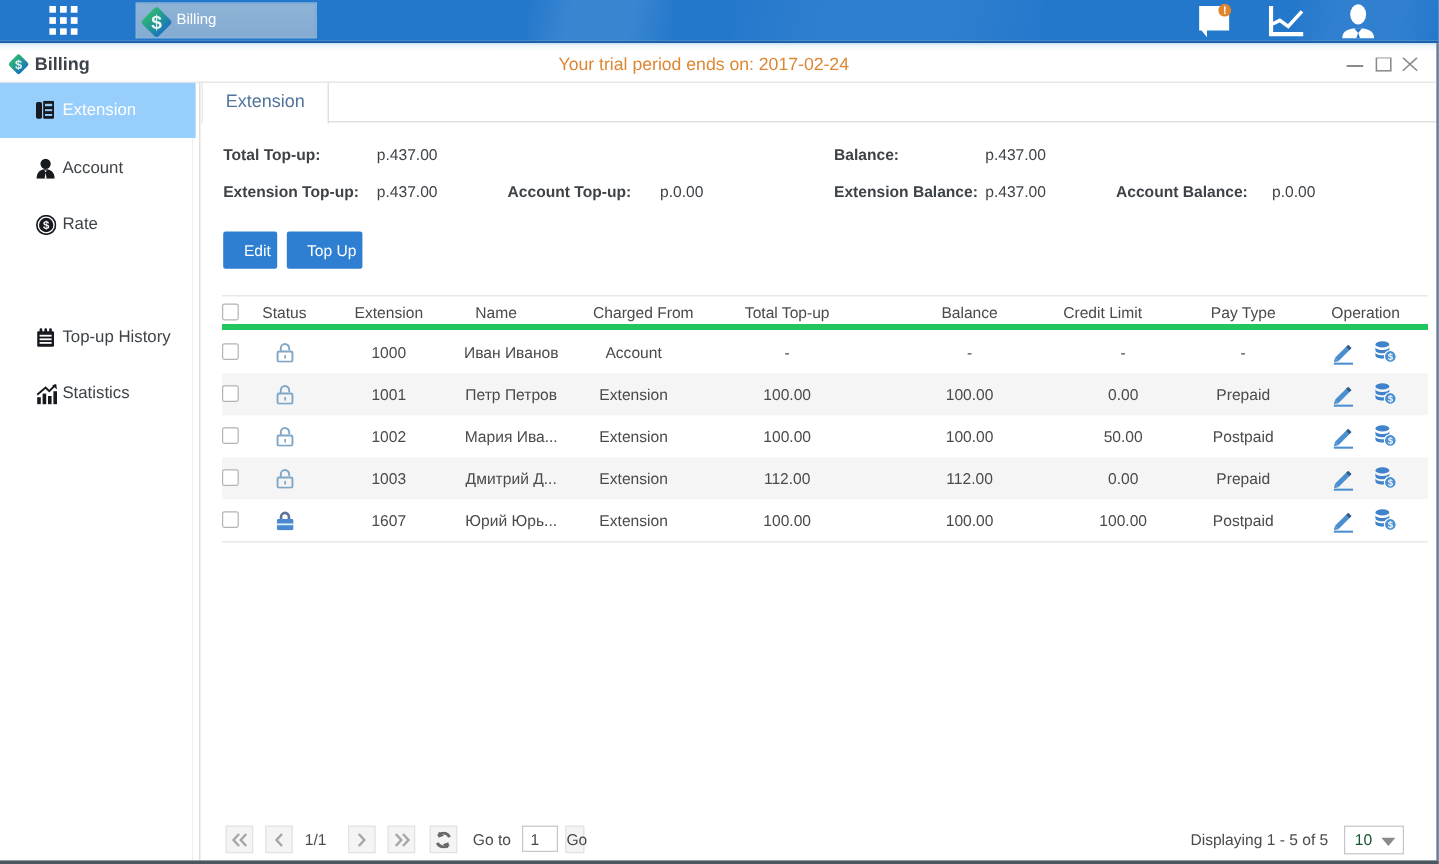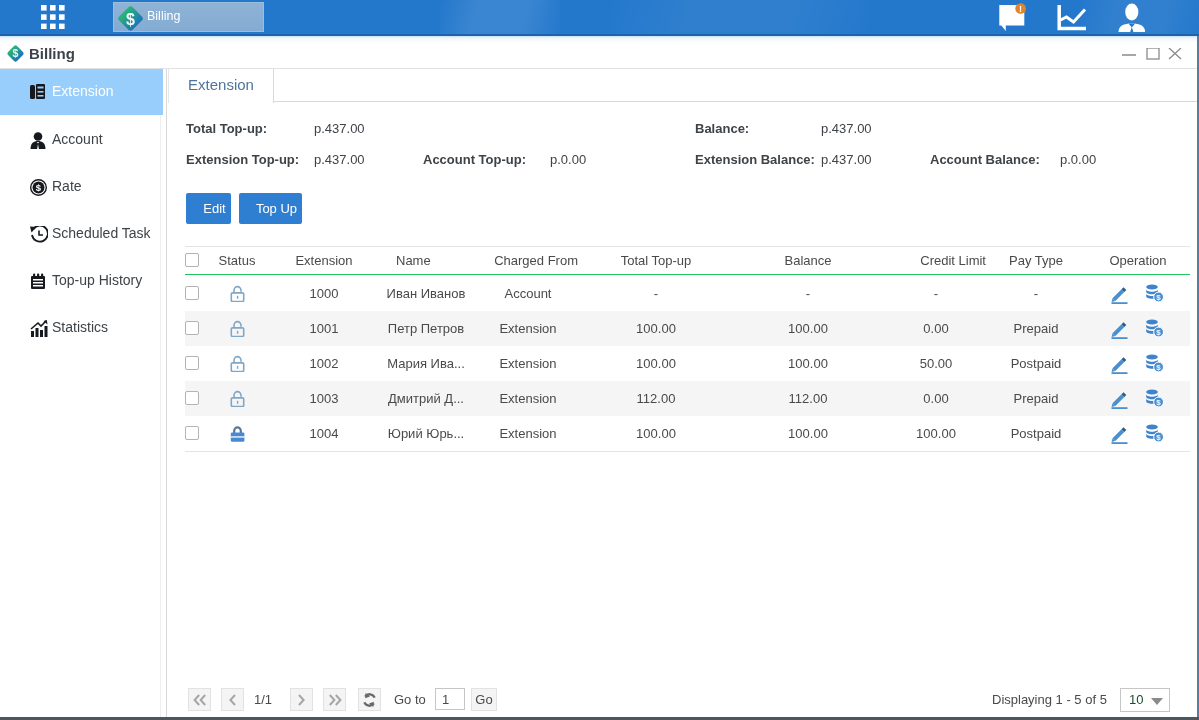--- a/index.html
+++ b/index.html
@@ -24,21 +24,21 @@
 .sel .txt { color:#fff; }
 
 #content { position:absolute; left:168px; top:69px; width:1031px; height:648px; background:#fff; }
 #tabrow { position:absolute; left:0; top:0; width:1031px; height:33px; border-bottom:1px solid #d9d9d9; }
 #tab1 { position:absolute; left:0; top:0; width:106px; height:34px; background:#fff; border-left:1px solid #e8e8e8; border-right:1px solid #d9d9d9; color:#50749e; font-size:15px; text-align:center; line-height:31px; }
 .lab { position:absolute; font-size:13px; font-weight:bold; color:#3e4348; }
 .val { position:absolute; font-size:13px; color:#3e4348; }
 .btn { position:absolute; top:124px; height:31px; background:#2e7fd2; color:#fff; font-size:13px; border-radius:2px; text-align:center; line-height:31px;padding-left:12px; }
 
 #tbl { position:absolute; left:17px; top:177px; width:1005px; }
-#thead { position:absolute; left:0; top:0; width:1005px; height:29px; border-top:1px solid #e4e4e4; border-bottom:1px solid #22c55e; }
+#thead { position:absolute; left:0; top:0; width:1005px; height:29px; border-top:1px solid #e4e4e4; border-bottom:5px solid #22c55e; }
 .th { position:absolute; top:6px; font-size:13px; color:#4a4a4a; }
 .row { position:absolute; left:0; width:1005px; height:35px; }
 .row.alt { background:#f5f5f5; }
 .cell { position:absolute; top:10px; font-size:13px; color:#4a4a4a; text-align:center; }
 .cb { position:absolute; left:0px; width:14px; height:14px; border:1px solid #b3b3b3; border-radius:2px; background:#fff; }
 #lastline { position:absolute; left:0; top:205px; width:1005px; height:1px; background:#e4e4e4; }
 
 #pager { position:absolute; left:0; top:619px; width:1031px; height:33px;padding-left:32px; }
 .pbtn { position:absolute; top:0; width:23px; height:23px; background:#f4f4f4; border:1px solid #e2e2e2; color:#a0a0a0; text-align:center; line-height:21px; font-size:17px; }
 #bottomstrip { position:absolute; left:0; top:717px; width:1199px; height:3px; background:#4c565e; }
@@ -100,20 +100,21 @@
     <defs>
         <linearGradient id="dg2" x1="0" y1="0" x2="1" y2="0">
       <stop offset="0" stop-color="#2bb673"></stop>
           <stop offset="1" stop-color="#1b75bb"></stop>
     </linearGradient>
       </defs>
     <rect x="4.5" y="4.5" width="18" height="18" rx="3" transform="rotate(45 13.5 13.5)" fill="url(#dg2)"></rect>
     <text x="13.5" y="19" font-size="15" font-weight="bold" fill="#e8f6ef" text-anchor="middle" font-family="Liberation Sans">$</text>
   </svg>
   <div class="name">Billing</div>
+  <div id="trial">Your trial period ends on: 2017-02-24</div>
   <svg class="abs" style="left:1122px;top:12px" width="66" height="12" viewBox="0 0 66 12">
     <line x1="0" y1="7" x2="14" y2="7" stroke="#8a8a8a" stroke-width="1.5"></line>
     <rect x="25" y="0" width="12" height="11" fill="none" stroke="#8a8a8a" stroke-width="1.3"></rect>
     <path d="M47 0 L59 11 M59 0 L47 11" stroke="#8a8a8a" stroke-width="1.3"></path>
   </svg>
 </div>
 <div id="sidebar">
     <div style="position:absolute;left:160px;top:0;width:1px;height:648px;background:#efefef"></div>
   <div class="sideitem sel" style="top:0px">
     <svg class="ic" width="15" height="16" viewBox="0 0 15 16">
@@ -133,28 +134,20 @@
     </svg>
     <div class="txt">Account</div>
   </div>
   <div class="sideitem" style="top:95px">
     <svg class="ic" width="17" height="17" viewBox="0 0 17 17">
       <circle cx="8.5" cy="8.5" r="7.8" fill="none" stroke="#16191e" stroke-width="1.4"></circle>
       <circle cx="8.5" cy="8.5" r="6" fill="#16191e"></circle>
       <text x="8.5" y="12" font-size="9.5" font-weight="bold" fill="#fff" text-anchor="middle" font-family="Liberation Sans">$</text>
     </svg>
     <div class="txt">Rate</div>
-  </div>
-  <div class="sideitem" style="top:142px">
-    <svg class="ic" width="18" height="17" viewBox="0 0 18 17">
-      <path d="M3.2 3.2 A8 8 0 1 1 2 9" fill="none" stroke="#16191e" stroke-width="1.8"></path>
-      <path d="M0 0.5 L6.5 1 L1.5 6.5 z" fill="#16191e"></path>
-      <path d="M9 4.5 V 9 H13" stroke="#16191e" stroke-width="1.6" fill="none"></path>
-    </svg>
-    <div class="txt">Scheduled Task</div>
   </div>
   <div class="sideitem" style="top:189px">
     <svg class="ic" width="16" height="17" viewBox="0 0 16 17">
       <rect x="1" y="3" width="14" height="13" rx="1" fill="#16191e"></rect>
       <rect x="3" y="0.5" width="2.2" height="4" rx="1" fill="#16191e"></rect>
       <rect x="7" y="0.5" width="2.2" height="4" rx="1" fill="#16191e"></rect>
       <rect x="11" y="0.5" width="2.2" height="4" rx="1" fill="#16191e"></rect>
       <rect x="3" y="6" width="10" height="1.5" fill="#fff"></rect>
       <rect x="3" y="9" width="10" height="1.5" fill="#fff"></rect>
       <rect x="3" y="12" width="10" height="1.5" fill="#fff"></rect>
@@ -193,21 +186,21 @@
   <div class="btn" style="left:71px;width:63px">Top Up</div>
   <div id="tbl">
     <div id="thead">
       <div class="cb" style="top:6px"></div>
       <div class="th" style="left:33px;width:38px;text-align:center">Status</div>
       <div class="th" style="left:109px;width:60px;text-align:center">Extension</div>
       <div class="th" style="left:211px;width:60px;text-align:left">Name</div>
       <div class="th" style="left:293px;width:100px;text-align:right">Charged From</div>
       <div class="th" style="left:421px;width:100px;text-align:center">Total Top-up</div>
       <div class="th" style="left:573px;width:100px;text-align:center">Balance</div>
-      <div class="th" style="left:701px;width:100px;text-align:right">Credit Limit</div>
+      <div class="th" style="left:701px;width:100px;text-align:left">Credit Limit</div>
       <div class="th" style="left:801px;width:100px;text-align:center">Pay Type</div>
       <div class="th" style="left:903px;width:100px;text-align:center">Operation</div>
     </div>
   <div id="lastline"></div>
       <div class="row" style="top: 30px;">
     <div class="cb" style="top:10px"></div>
     <svg style="position:absolute;left:45px;top:9px" width="15" height="17" viewBox="0 0 15 17">
           <path d="M4 8 V5.3 a3.5 3.7 0 0 1 7 0 V6.8" fill="none" stroke="#81a7c7" stroke-width="1.6"></path>
           <rect x="1.3" y="7.9" width="12.4" height="8.6" rx="1.2" fill="none" stroke="#81a7c7" stroke-width="1.6"></rect>
           <rect x="6.9" y="10.8" width="1.4" height="3" fill="#81a7c7"></rect>
@@ -325,21 +318,21 @@
           <text x="13.6" y="16" font-size="8" font-weight="bold" fill="#eef6ff" text-anchor="middle" font-family="Liberation Sans">$</text>
         </svg>
       </div>
       <div class="row" style="top: 170px;">
     <div class="cb" style="top:10px"></div>
     <svg style="position:absolute;left:45px;top:9px" width="15" height="17" viewBox="0 0 15 17">
           <path d="M4.2 8 V5.9 a3.3 3.5 0 0 1 6.6 0 V8" fill="none" stroke="#5a7699" stroke-width="2.2"></path>
           <rect x="0.8" y="7.6" width="13.6" height="9.2" rx="1.2" fill="#4a88d0"></rect>
           <rect x="0.3" y="11.2" width="14.6" height="1.5" fill="#ddf0fb"></rect>
         </svg>
-    <div class="cell" style="left:89px;width:100px">1004</div>
+    <div class="cell" style="left:89px;width:100px">1607</div>
     <div class="cell" style="left:181px;width:120px">Юрий Юрь...</div>
     <div class="cell" style="left:283px;width:120px">Extension</div>
     <div class="cell" style="left:411px;width:120px">100.00</div>
     <div class="cell" style="left:563px;width:120px">100.00</div>
     <div class="cell" style="left:691px;width:120px">100.00</div>
     <div class="cell" style="left:791px;width:120px">Postpaid</div>
     <svg style="position:absolute;left:926px;top:10px" width="19" height="18" viewBox="0 0 19 18">
           <path d="M1.5 12.2 L10.5 3.2 L13.3 6 L4.3 15 z" fill="#4a8fd0"></path>
           <path d="M10.5 3.2 L12.5 1.2 L15.3 4 L13.3 6 z" fill="#2b5d8c"></path>
           <path d="M1.5 12.2 L4.3 15 L0.6 15.9 z" fill="#4a8fd0"></path>
@@ -379,21 +372,21 @@
     <div class="pbtn" style="left:190px"><svg width="15" height="14" viewBox="0 0 15 14" style="margin-top:4px">
           <g fill="none" stroke="#686868" stroke-width="2.4">
             <path d="M12.6 4.6 A5.4 5.4 0 0 0 3.2 3.6"></path>
             <path d="M2.4 9.4 A5.4 5.4 0 0 0 11.8 10.4"></path>
           </g>
           <path d="M3.6 0 L3.2 5.2 L8 3.4 z" fill="#686868"></path>
           <path d="M11.4 14 L11.8 8.8 L7 10.6 z" fill="#686868"></path>
         </svg></div>
     <div style="position:absolute;left:226px;top:4px;font-size:13px;color:#4a4a4a">Go to</div>
     <div style="position:absolute;left:267px;top:0;width:30px;height:22px;border:1px solid #c6c6c6;font-size:13px;color:#4a4a4a;padding:3px 0 0 6px">1</div>
-    <div class="pbtn" style="left:303px;width:26px;color:#4a4a4a;font-size:13px">Go</div>
+    <div class="pbtn" style="left:303px;width:16px;color:#4a4a4a;font-size:13px">Go</div>
     <div style="position:absolute;left:824px;top:4px;font-size:13px;color:#4a4a4a">Displaying 1 - 5 of 5</div>
     <div style="position:absolute;left:952px;top:0;width:50px;height:24px;border:1px solid #c6c6c6;font-size:13px;color:#14532d;padding:3px 0 0 8px">10
       <svg style="position:absolute;right:6px;top:9px" width="12" height="7" viewBox="0 0 12 7">
           <path d="M0 0 h12 l-6 7 z" fill="#8a8a8a"></path>
         </svg>
     </div>
   </div>
 </div>
 <div style="position:absolute;left:1197px;top:36px;width:2px;height:681px;background:#567d9e"></div>
 <div style="position:absolute;left:0;top:68px;width:1197px;height:1px;background:#e2e2e2"></div>

